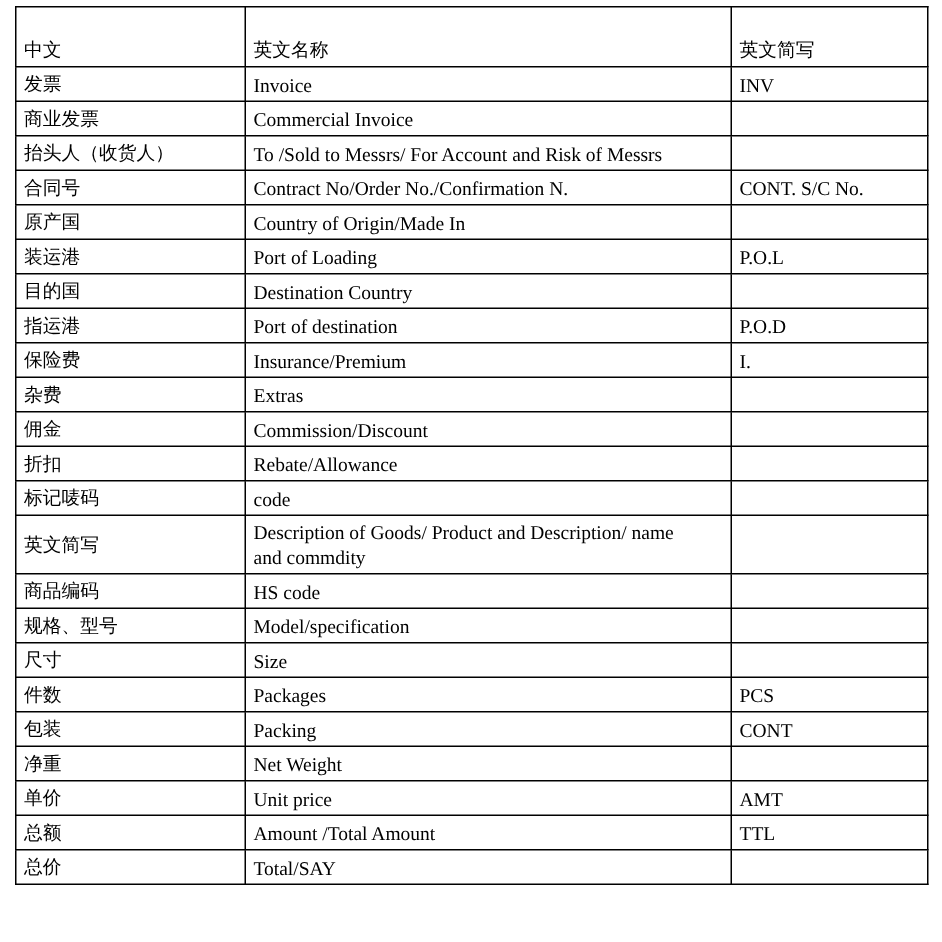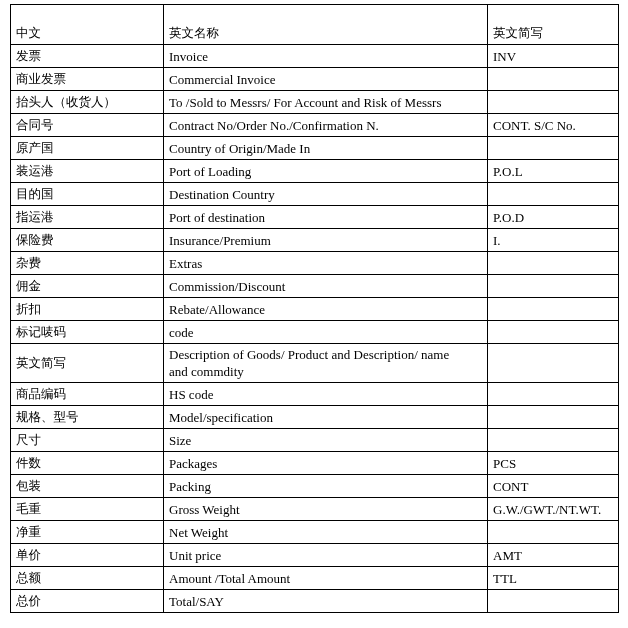--- a/index.html
+++ b/index.html
@@ -173,25 +173,20 @@
           <td><span class="cn-text">件数</span></td>
           <td>Packages</td>
           <td>PCS</td>
         </tr>
         <tr>
           <td><span class="cn-text">包装</span></td>
           <td>Packing</td>
           <td>CONT</td>
         </tr>
         <tr>
-          <td><span class="cn-text">毛重</span></td>
-          <td>Gross Weight</td>
-          <td>G.W./GWT./NT.WT.</td>
-        </tr>
-        <tr>
           <td><span class="cn-text">净重</span></td>
           <td>Net Weight</td>
           <td></td>
         </tr>
         <tr>
           <td><span class="cn-text">单价</span></td>
           <td>Unit price</td>
           <td>AMT</td>
         </tr>
         <tr>

